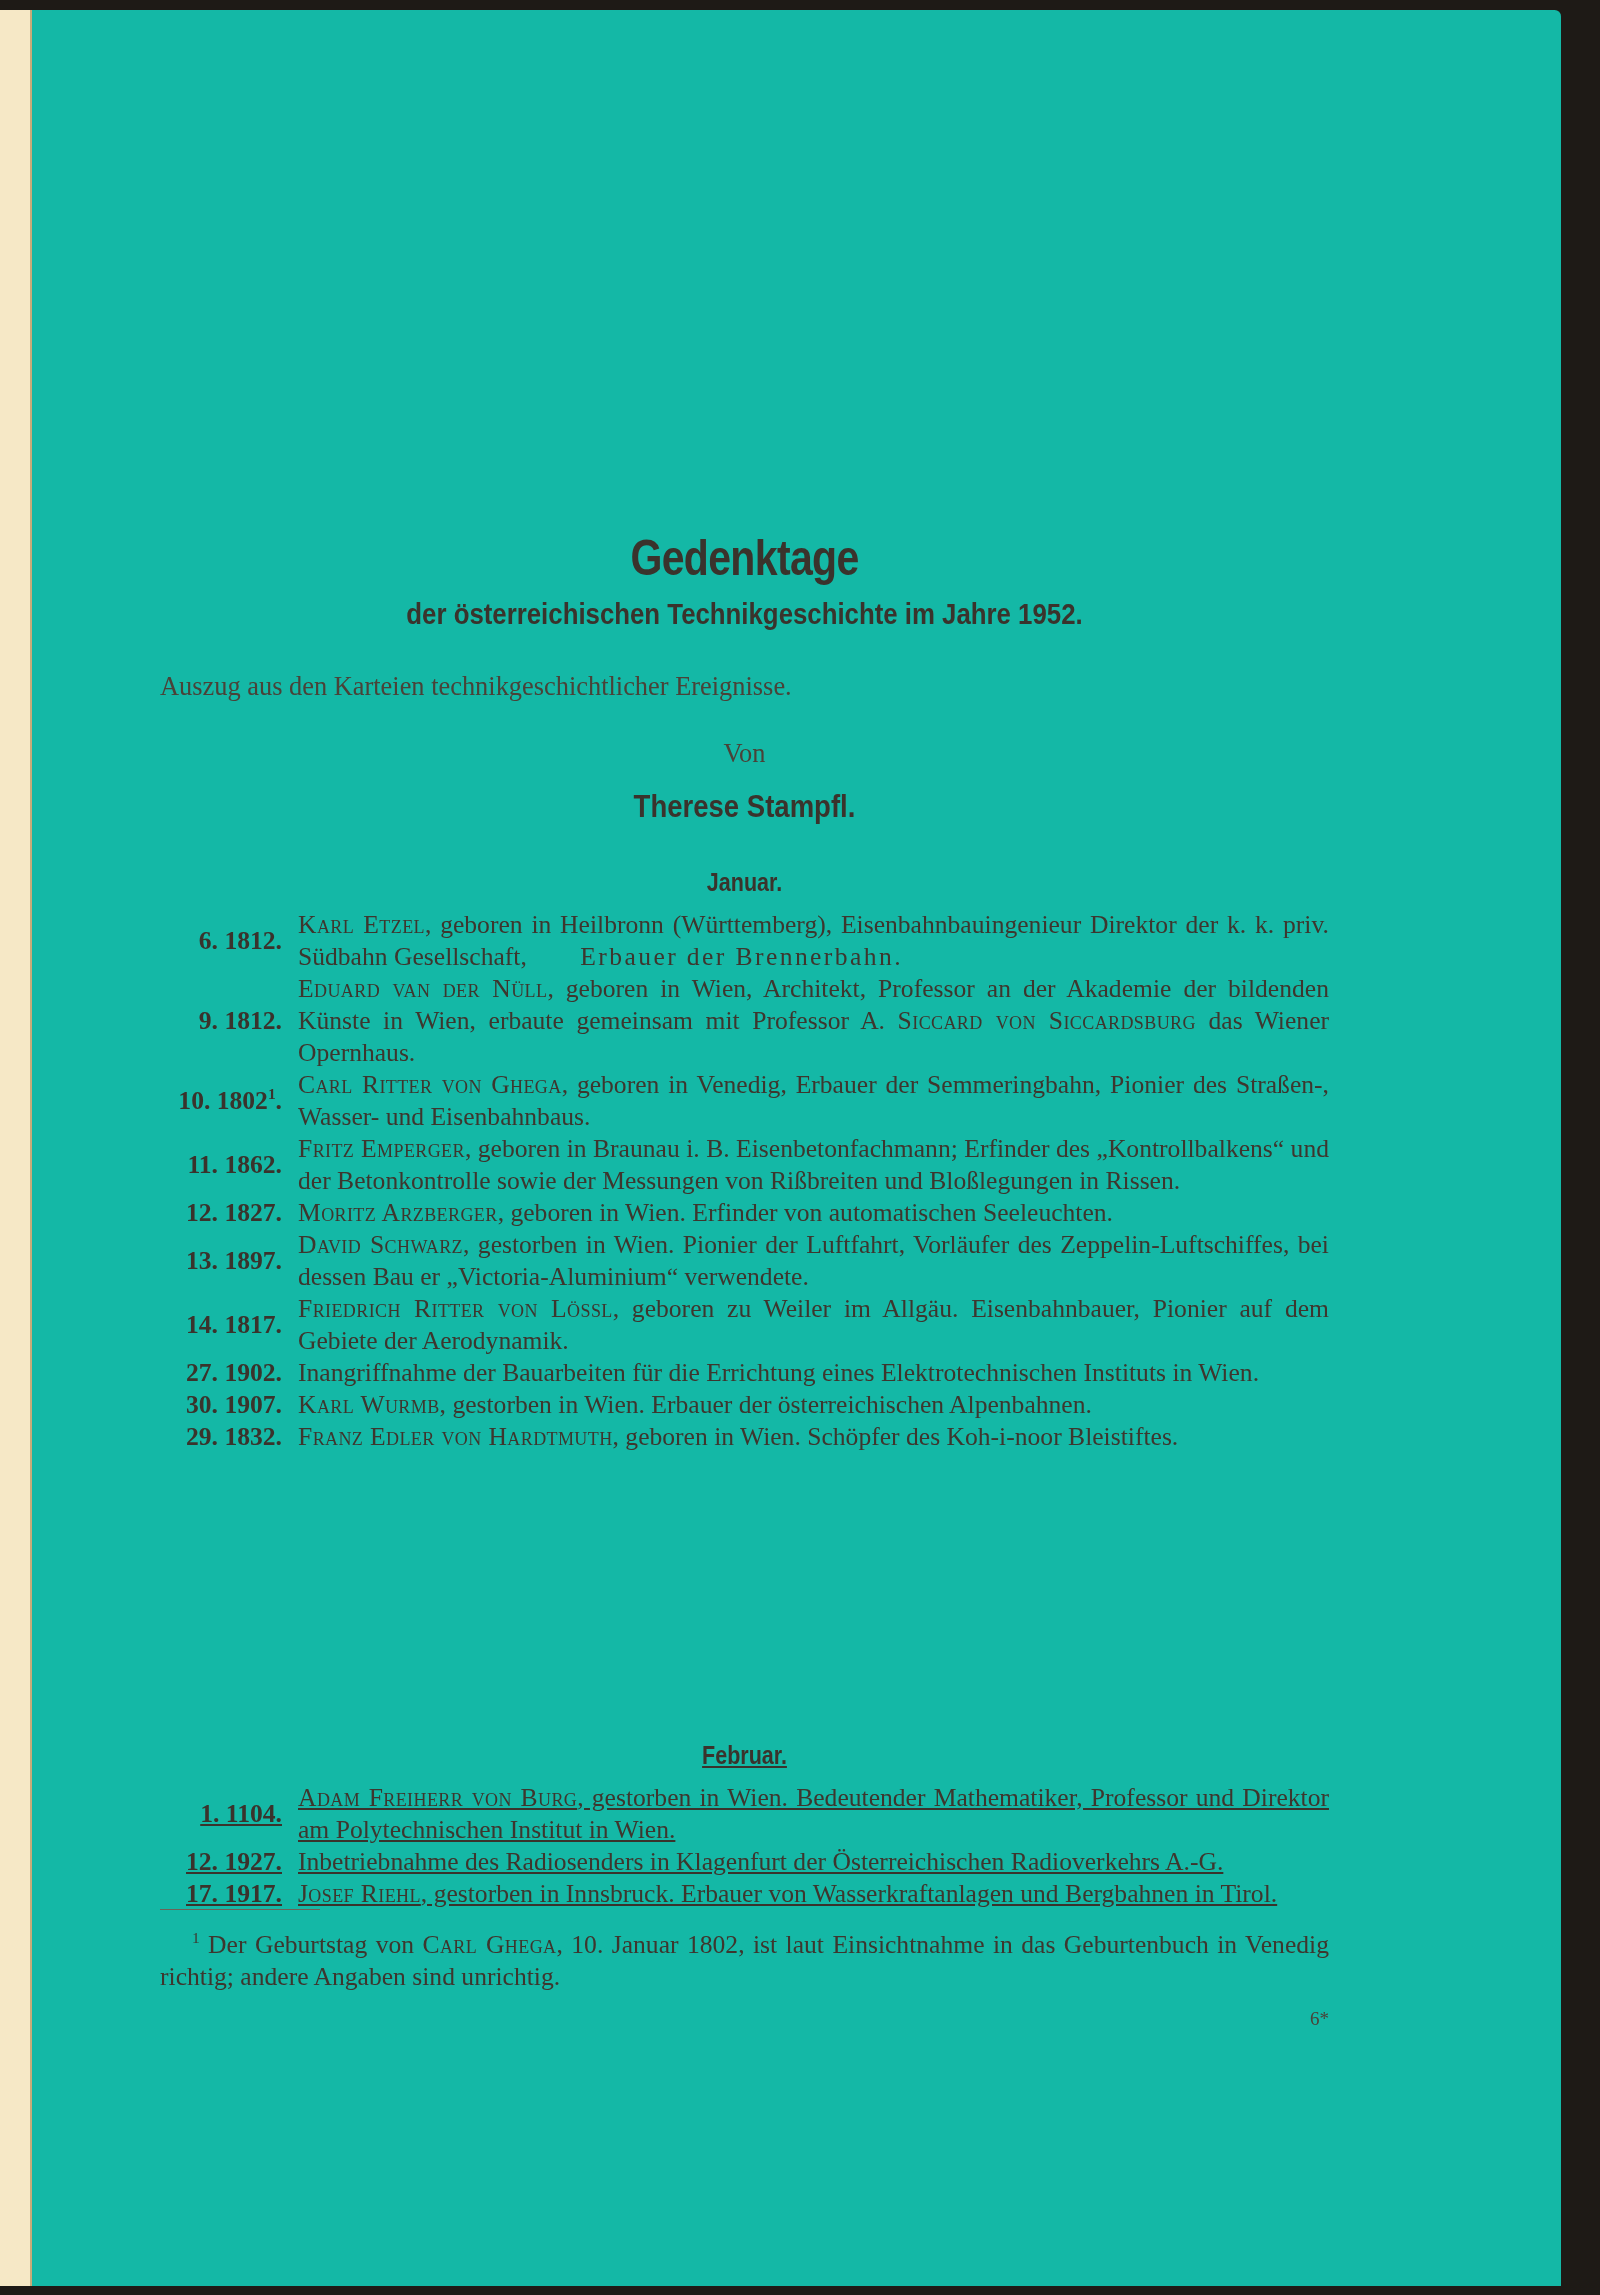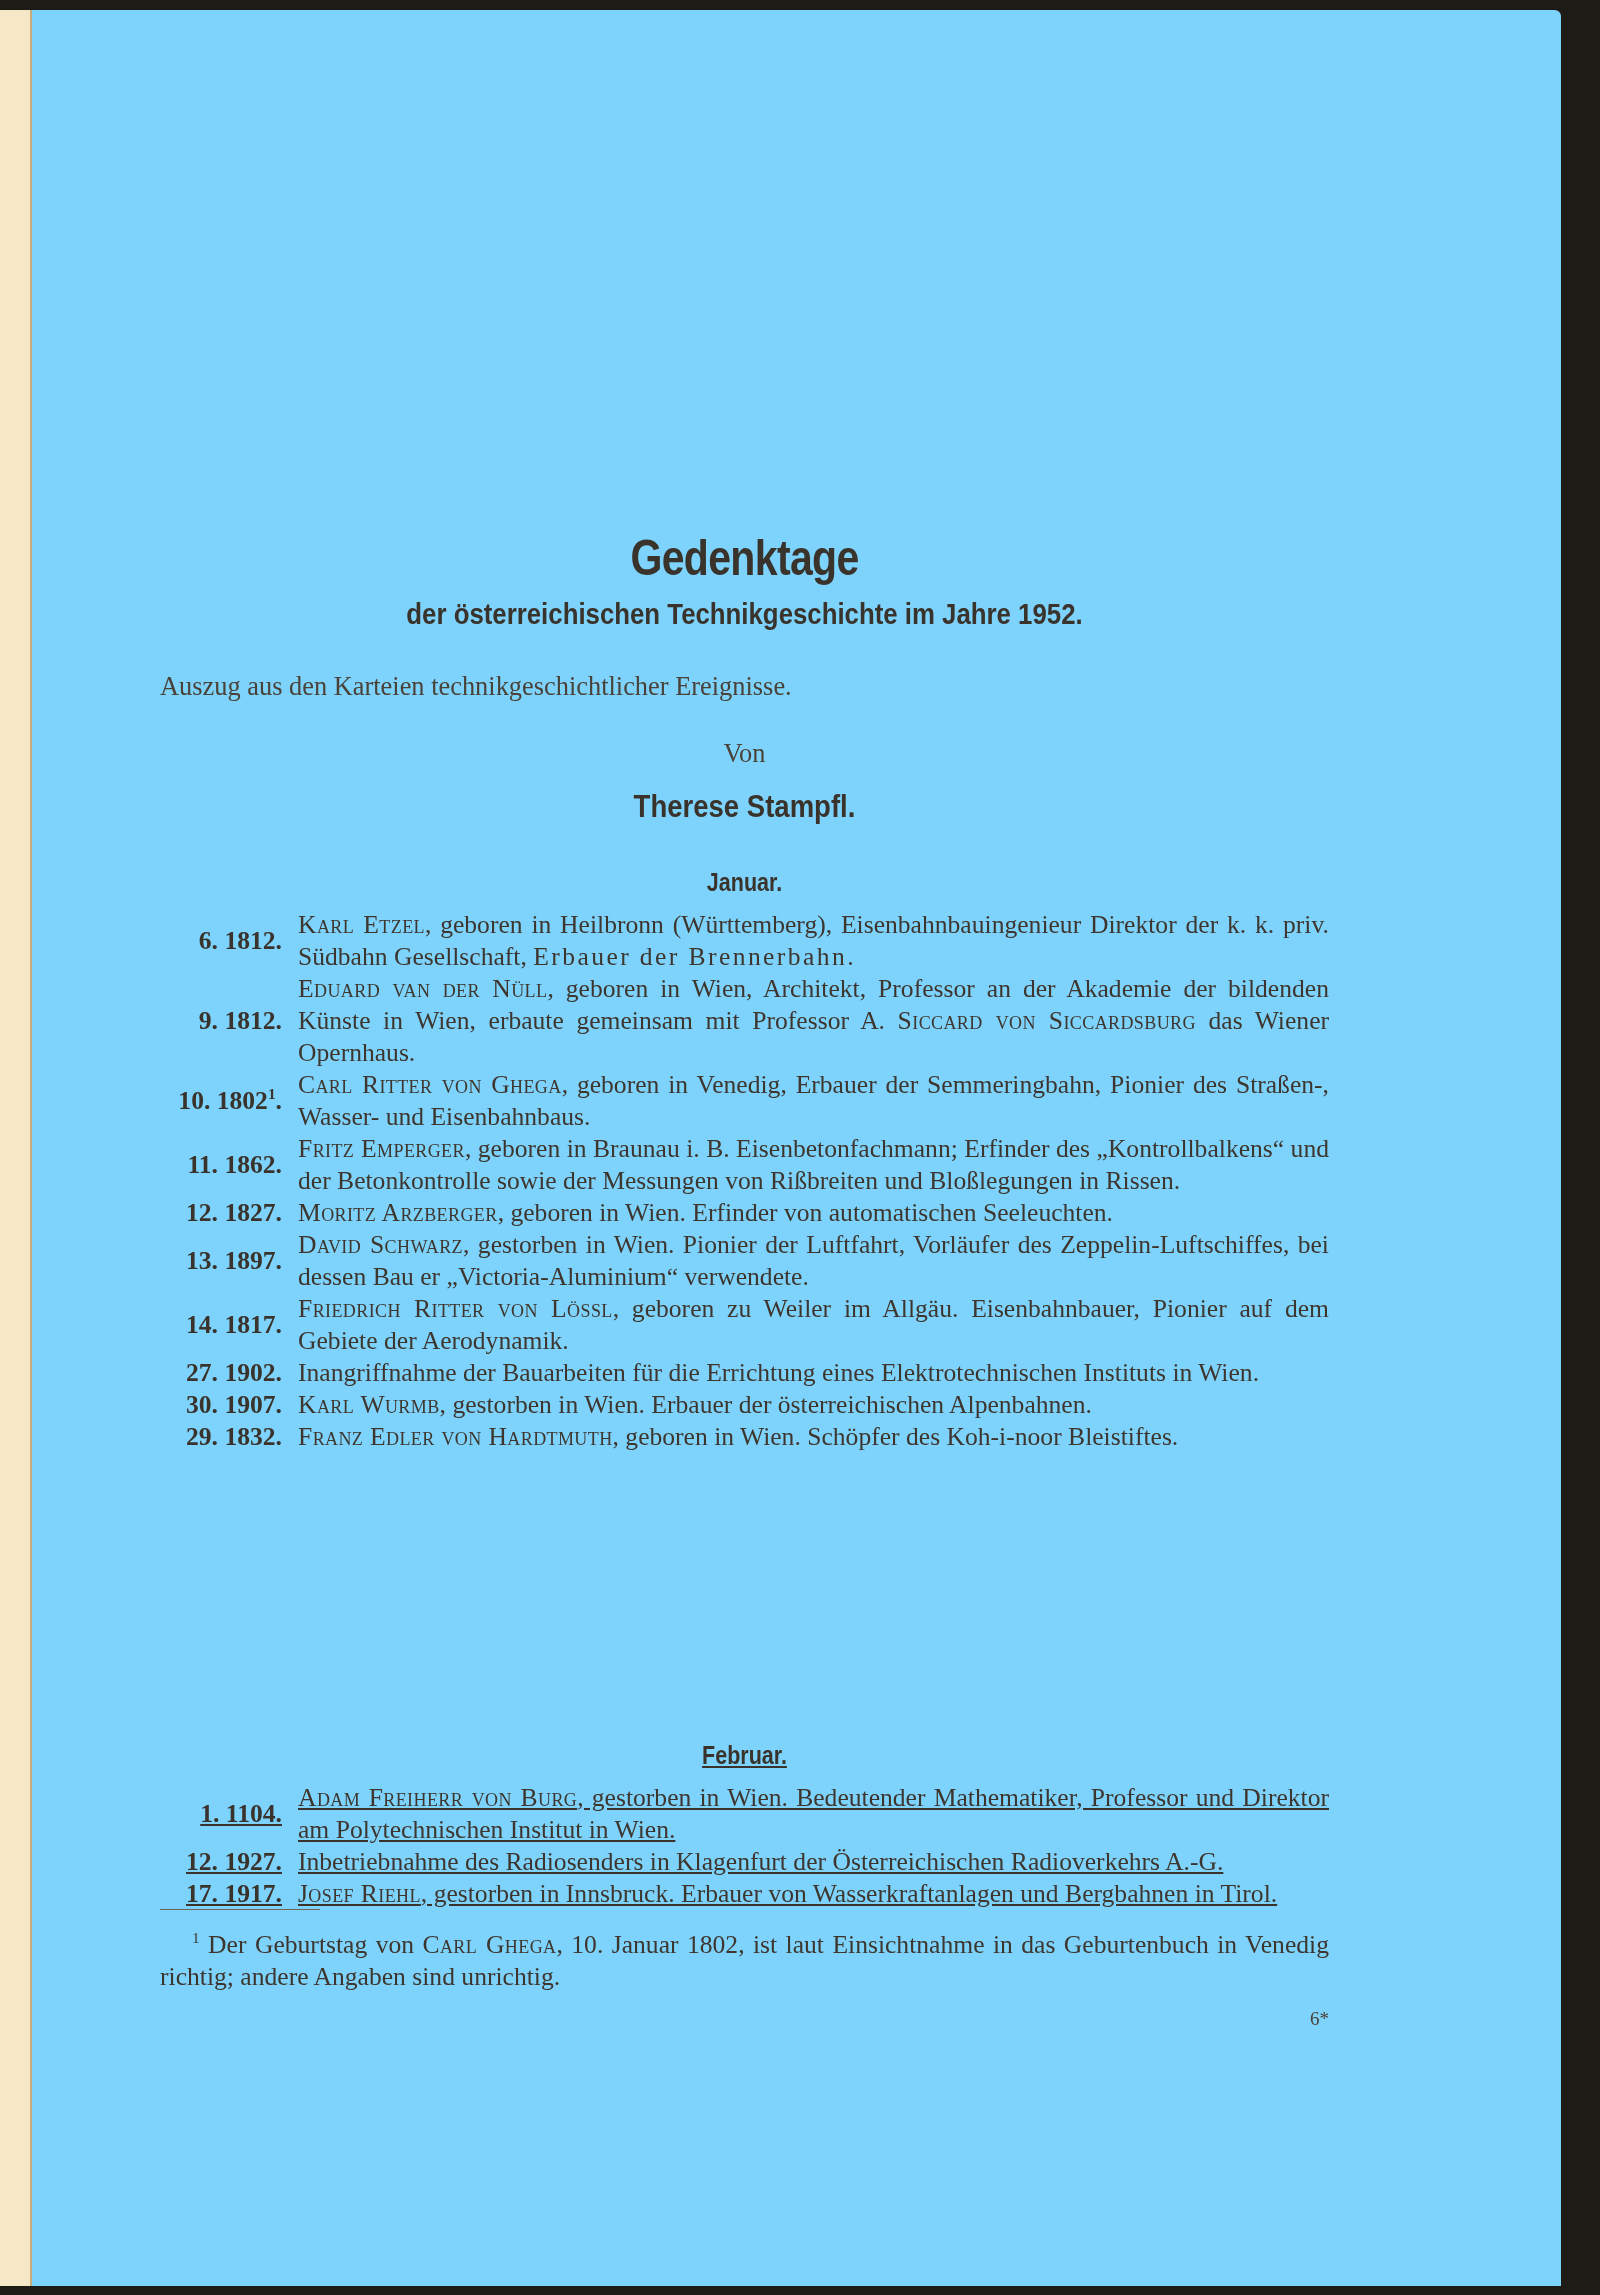--- a/index.html
+++ b/index.html
@@ -11,21 +11,21 @@
     color: #3a332c;
   }
   .page-back {
     position: absolute; left: 1521px; top: 22.4px; width: 38px; height: 2251px;
     background: #f1e7cc;
     border-left: 0.8px solid #d8cba6;
     border-top-right-radius: 4.8px;
   }
   .page {
     position: absolute; left: 0; top: 9.6px; width: 1561px; height: 2276px;
-    background: #7dd3fc;
+    background: #14b8a6;
     border-top-right-radius: 6.4px;
   }
   .gutter-line {
     position: absolute; left: 30px; top: 0; width: 1.6px; height: 100%;
     background: #c9ab79;
   }
   .left-strip {
     position: absolute; left: 0; top: 0; width: 30px; height: 100%;
     background: #f6e8c6;
   }
@@ -76,21 +76,21 @@
   .entry-date {
     width: 138px; flex: 0 0 138px; text-align: right; padding-right: 16px;
     box-sizing: border-box; font-weight: bold; white-space: nowrap;
   }
   .entry-text {
     flex: 1; text-align: justify; text-align-last: left;
     color: #3e362e;
   }
   .sc { font-variant: small-caps; letter-spacing: 0.4px; }
   sup { font-size: 60%; line-height: 0; }
-  .spaced { letter-spacing: 2.4px; }
+  .spaced { letter-spacing: 2.4px; margin-left: 47px; }
   .footnote-rule {
     position: absolute; left: 0; top: 1899px; width: 160px; height: 1.6px;
     background: #6d6357;
   }
   .footnote {
     position: absolute; left: 0; top: 1919px; width: 1169px;
     font-size: 25.6px; line-height: 32px; text-indent: 32px;
     text-align: justify; text-align-last: left; color: #3e362e;
   }
   .page-sig {

